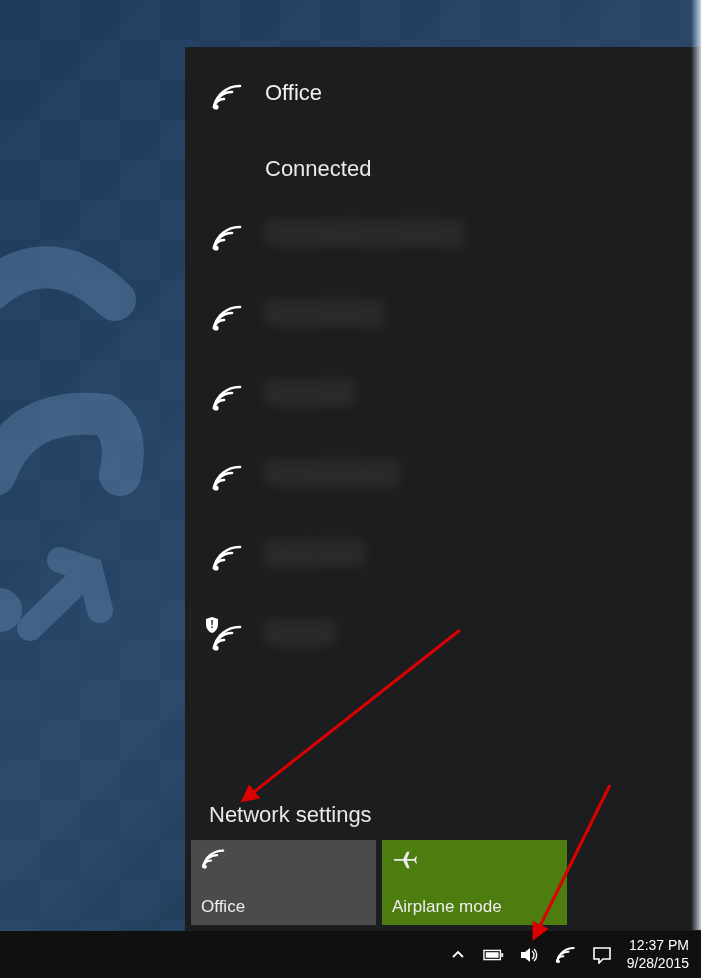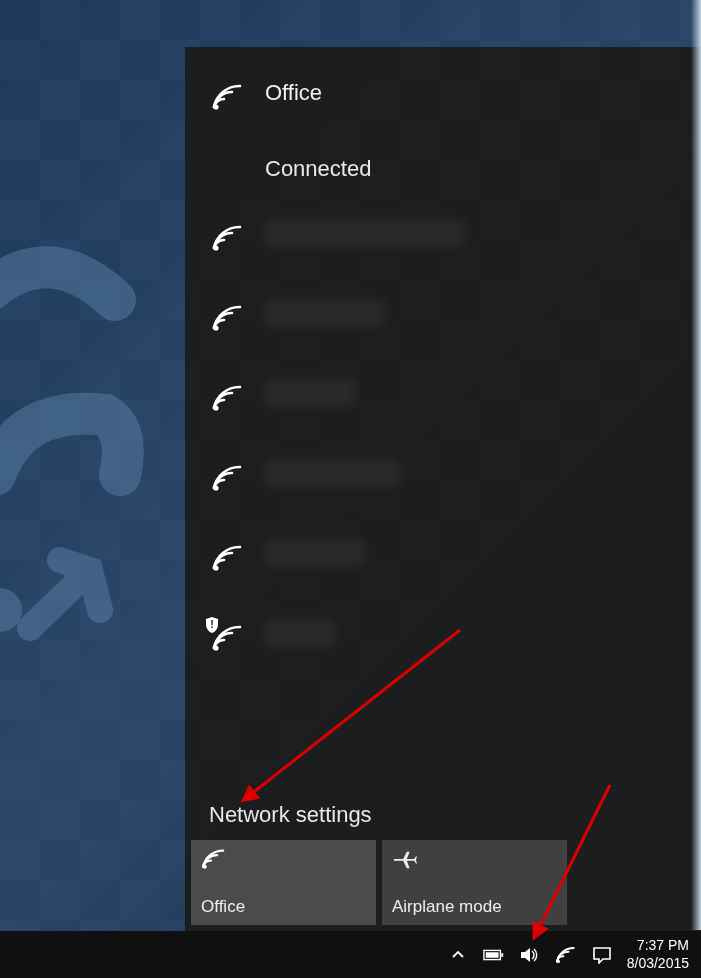--- a/index.html
+++ b/index.html
@@ -114,21 +114,21 @@
       cursor: pointer;
     }
     .tiles {
       display: flex;
       gap: 6px;
       padding: 0 6px 6px 6px;
     }
     .tile {
       width: 185px;
       height: 85px;
-      background: #404040;
+      background: #4d7c0f;
       display: flex;
       flex-direction: column;
       justify-content: space-between;
       padding: 8px 10px;
       cursor: pointer;
     }
     .tile .tile-label {
       font-size: 17px;
       color: #eee;
       font-weight: 400;
@@ -347,22 +347,22 @@
           <circle cx="5" cy="24" r="2.6" fill="#fff"></circle>
         </svg>
     </span>
     <span class="tray-icon">
       <svg width="20" height="18" viewBox="0 0 20 18">
           <path d="M2 2 H18 V13 H11 L7 17 V13 H2 Z" fill="none" stroke="#fff" stroke-width="1.6"></path>
         </svg>
     </span>
   </div>
   <div class="clock">
-    <div>7:37 PM</div>
-    <div>8/03/2015</div>
+    <div>12:37 PM</div>
+    <div>9/28/2015</div>
   </div>
 </div>
 
 <svg class="arrow" style="left:230px; top:620px;" width="250" height="200">
   <defs>
       <marker id="ah1" markerWidth="10" markerHeight="10" refX="2" refY="3" orient="auto">
         <path d="M0 0 L6 3 L0 6 Z" fill="#d00"></path>
       </marker>
     </defs>
   <line x1="230" y1="10" x2="20" y2="175" stroke="#d00" stroke-width="3" marker-end="url(#ah1)"></line>

